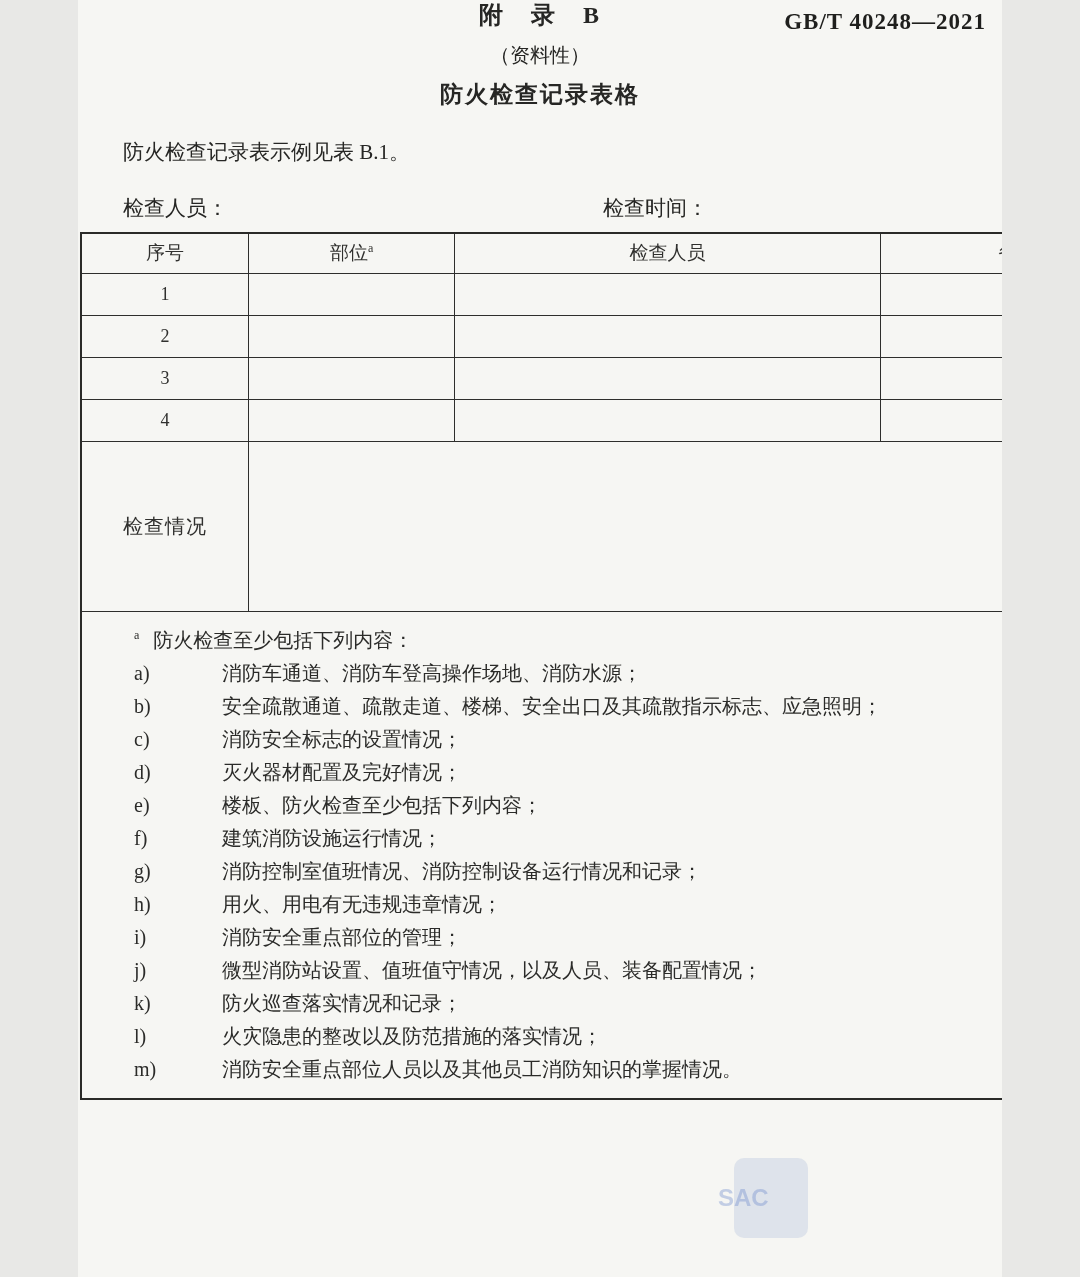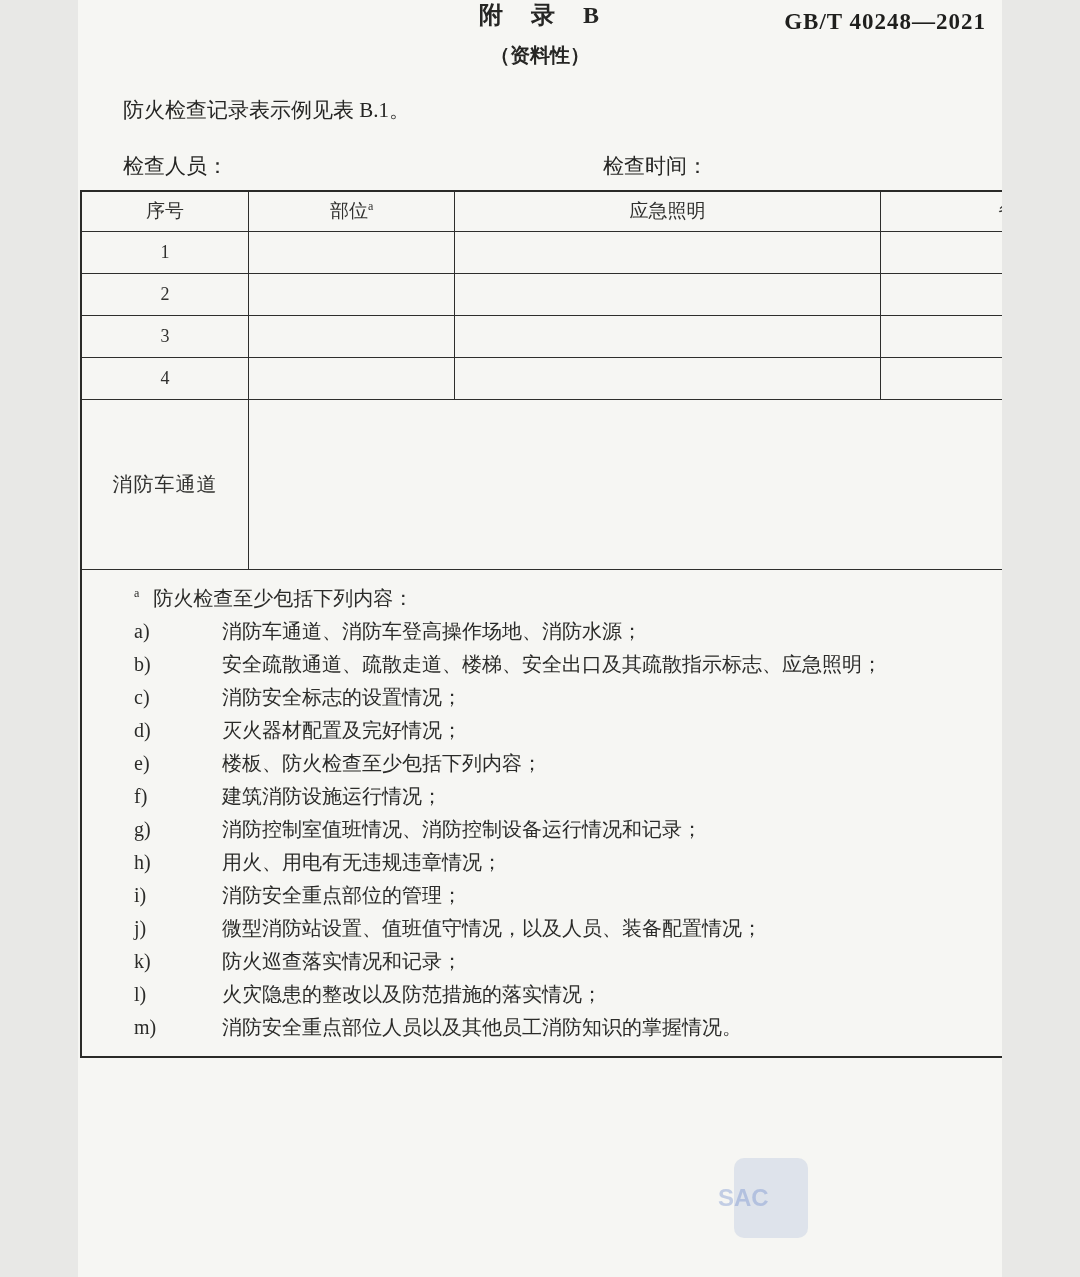--- a/index.html
+++ b/index.html
@@ -21,21 +21,21 @@
     top: 9px;
     right: 16px;
     font-size: 23px;
     font-weight: bold;
     letter-spacing: 1px;
     color: #1f1f1d;
   }
 
   .title-block { text-align: center; }
   .title-line1 { font-size: 24px; font-weight: bold; line-height: 30px; letter-spacing: 2px; }
-  .title-line2 { font-size: 20px; font-weight: bold; line-height: 26px; margin-top: 12px; }
+  .title-line2 { font-size: 20px; font-weight: normal; line-height: 26px; margin-top: 12px; }
   .title-line3 { font-size: 23px; font-weight: bold; line-height: 30px; margin-top: 12px; letter-spacing: 2px; }
 
   .intro {
     margin: 28px 45px 0 45px;
     font-size: 21px;
     line-height: 28px;
   }
 
   .table-caption {
     margin-top: 26px;
@@ -106,20 +106,21 @@
 </head>
 <body>
 
 <div class="page">
 
   <div class="doc-number">GB/T 40248—2021</div>
 
   <div class="title-block">
     <div class="title-line1">附　录　B</div>
     <div class="title-line2">（资料性）</div>
+    <div class="title-line3">防火检查记录表格</div>
   </div>
 
   <p class="intro">防火检查记录表示例见表 B.1。</p>
 
 
   <div class="labels-row">
     <span class="inspector">检查人员：</span>
     <span class="time">检查时间：</span>
   </div>
 
@@ -127,21 +128,21 @@
     <colgroup>
       <col style="width:15.6%">
       <col style="width:19.2%">
       <col style="width:39.6%">
       <col style="width:25.6%">
     </colgroup>
     <tbody>
       <tr class="head">
         <td>序号</td>
         <td><span>部位</span><sup>a</sup></td>
-        <td>应急照明</td>
+        <td>检查人员</td>
         <td>备注</td>
       </tr>
       <tr class="datarow">
         <td>1</td>
         <td></td>
         <td></td>
         <td></td>
       </tr>
       <tr class="datarow">
         <td>2</td>
@@ -155,21 +156,21 @@
         <td></td>
         <td></td>
       </tr>
       <tr class="datarow">
         <td>4</td>
         <td></td>
         <td></td>
         <td></td>
       </tr>
       <tr class="situation">
-        <td>消防车通道</td>
+        <td>检查情况</td>
         <td colspan="3"></td>
       </tr>
       <tr class="footnote">
         <td colspan="4">
           <div class="fn-intro"><sup>a</sup><span>防火检查至少包括下列内容：</span></div>
           <div class="fn-item"><span class="fn-label">a)</span><span>消防车通道、消防车登高操作场地、消防水源；</span></div>
           <div class="fn-item"><span class="fn-label">b)</span><span>安全疏散通道、疏散走道、楼梯、安全出口及其疏散指示标志、应急照明；</span></div>
           <div class="fn-item"><span class="fn-label">c)</span><span>消防安全标志的设置情况；</span></div>
           <div class="fn-item"><span class="fn-label">d)</span><span>灭火器材配置及完好情况；</span></div>
           <div class="fn-item"><span class="fn-label">e)</span><span>楼板、防火检查至少包括下列内容；</span></div>

